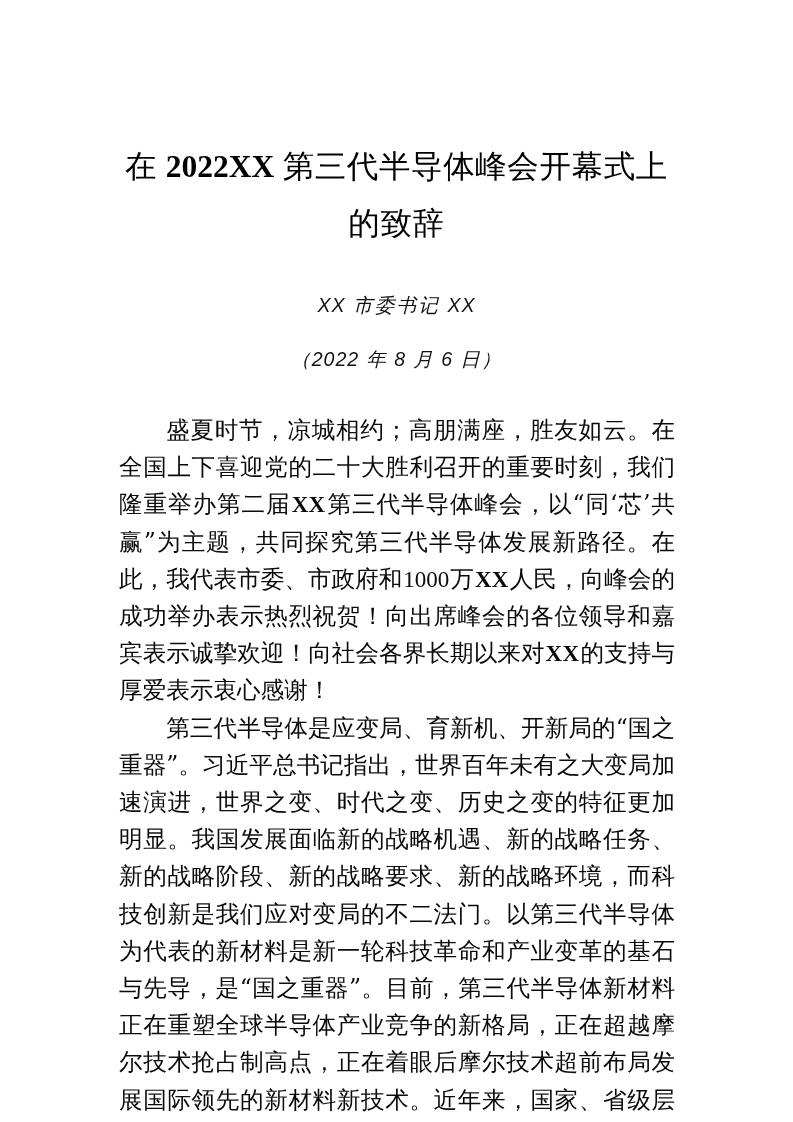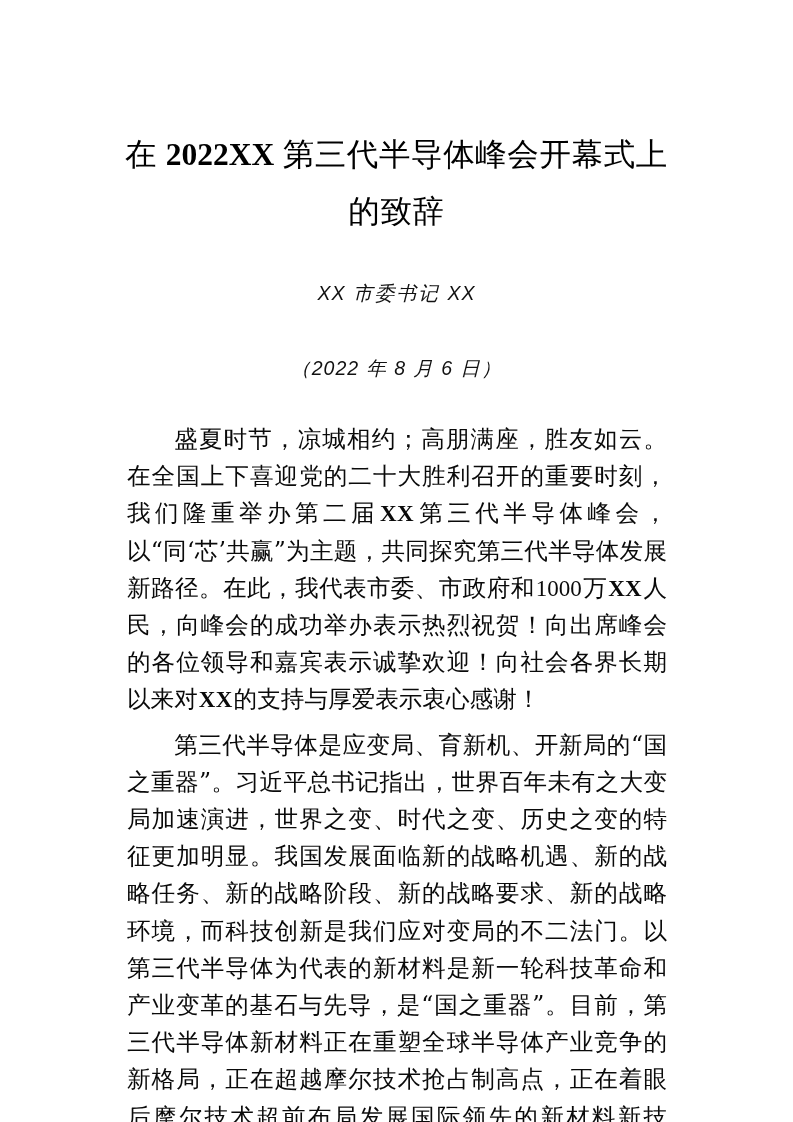--- a/index.html
+++ b/index.html
@@ -19,21 +19,21 @@
   .page {
     position: relative;
     width: 793px;
     height: 1122px;
     box-sizing: border-box;
     padding: 0;
   }
 
   
   .doc-title {
-    margin: 0;
+    margin: 12px;
     padding: 0 110px;
     padding-top: 126px;
     text-align: center;
     font-family: "Liberation Serif", "DejaVu Serif", serif;
     font-size: 31.5px;
     line-height: 57px;
     letter-spacing: 0.6px;
     font-weight: 400;
     color: #000;
     word-break: break-all;
@@ -52,38 +52,38 @@
     line-height: 30px;
     font-style: italic;
     letter-spacing: 2.2px;
     color: #111;
     margin: 0;
   }
   .byline {
     margin-top: 38px;
   }
   .dateline {
-    margin-top: 45px;
+    margin-top: 24px;
     letter-spacing: 1.6px;
   }
   .byline .lat, .dateline .lat {
     font-style: italic;
     letter-spacing: 1px;
   }
 
   
   .body-copy {
     margin: 0;
     padding: 0;
     margin-top: 38px;
     padding-left: 119px;
     padding-right: 118px;
   }
   .body-copy p {
-    margin: 8px;
+    margin: 0;
     font-family: "DejaVu Serif", "Liberation Serif", serif;
     font-size: 23.6px;
     line-height: 37.2px;
     text-align: justify;
     text-justify: inter-ideograph;
     text-indent: 2em;
     letter-spacing: 0px;
     word-break: break-all;
     color: #0a0a0a;
   }

